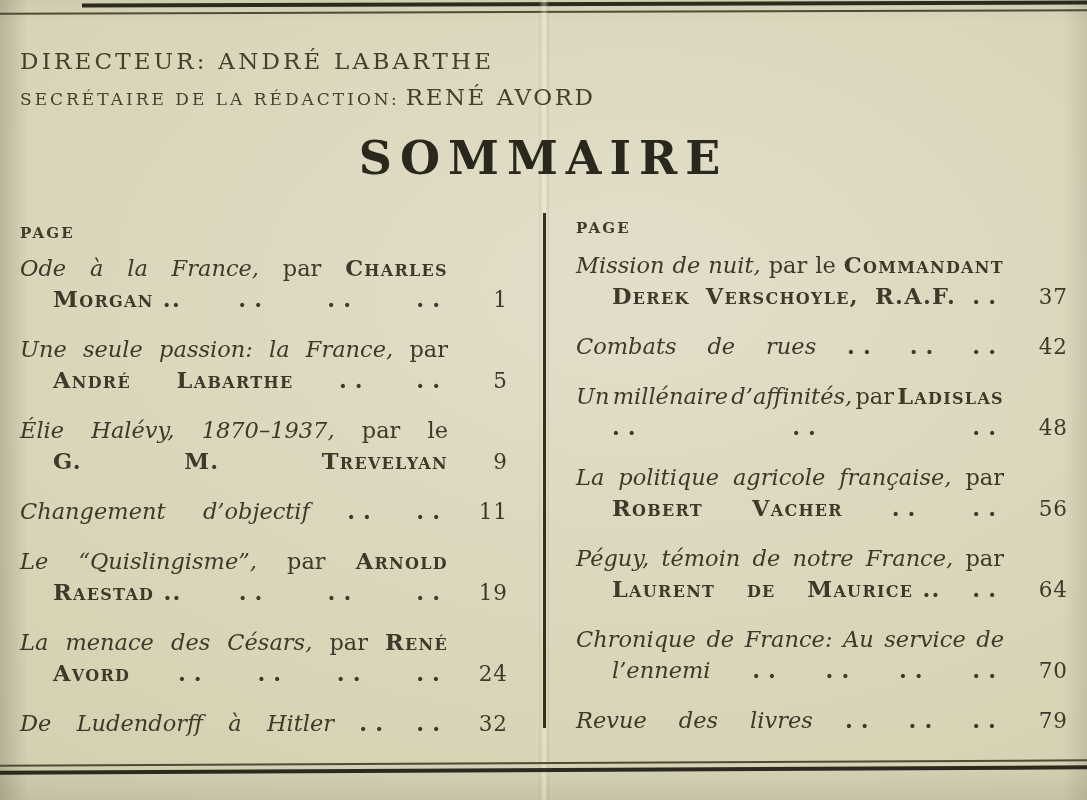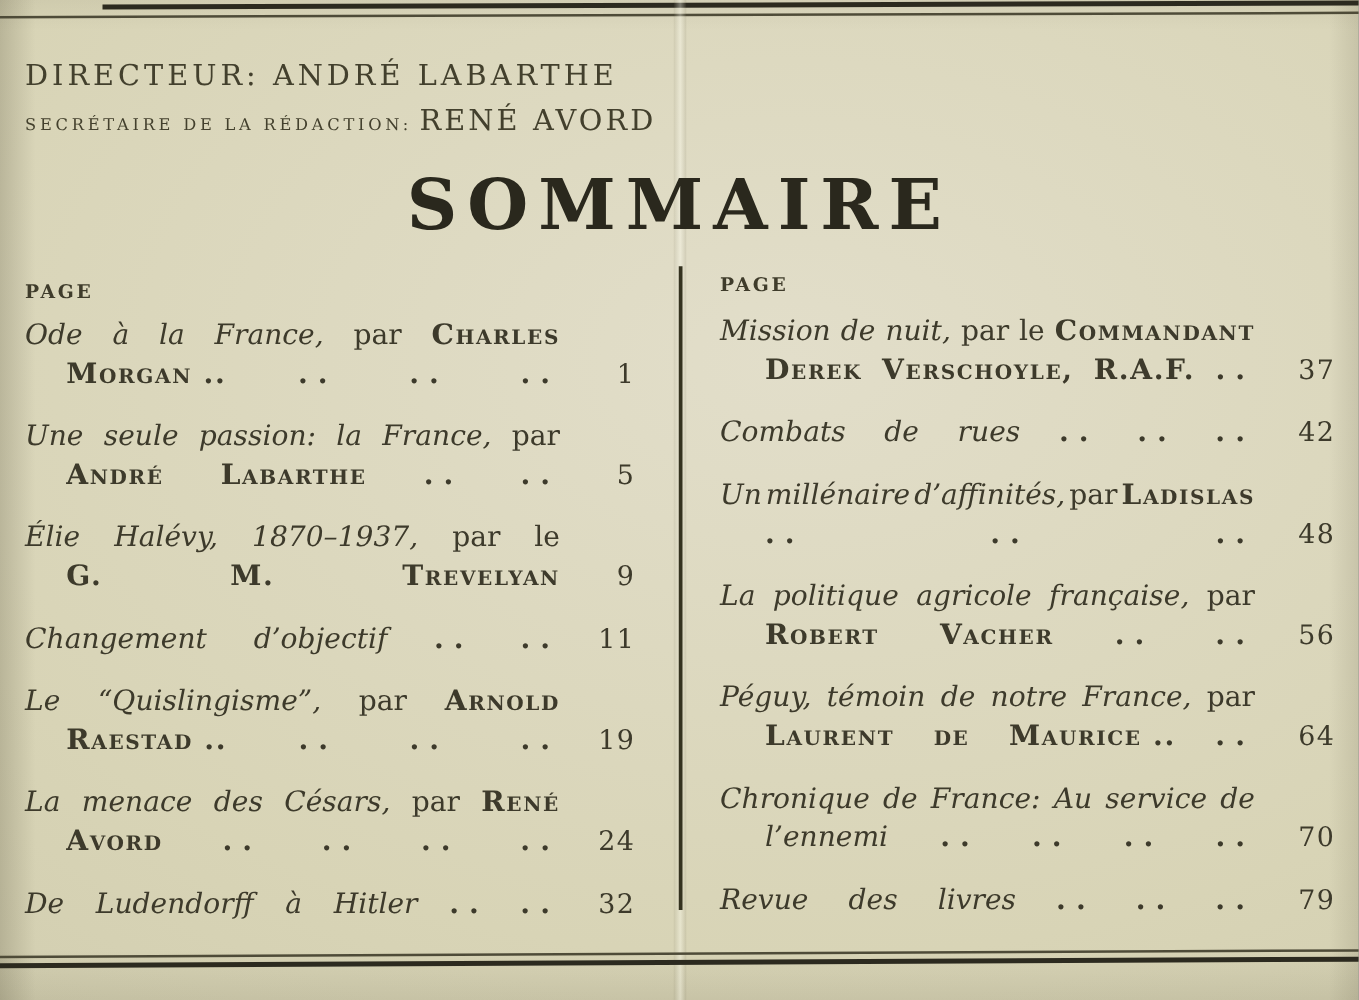--- a/index.html
+++ b/index.html
@@ -27,26 +27,26 @@
   }
   .rule{position:absolute;background:var(--rule);}
   .rule-top-thick{left:82px;right:-4px;top:2px;height:4px;transform:rotate(-.18deg);}
   .rule-top-thin{left:-3px;right:-3px;top:11px;height:2px;transform:rotate(-.18deg);background:#4e4b38;}
   .rule-bottom-thin{left:-3px;right:-3px;top:762px;height:2px;transform:rotate(-.28deg);background:#4e4b38;}
   .rule-bottom-thick{left:-3px;right:-3px;top:768px;height:4px;transform:rotate(-.28deg);}
   .divider{position:absolute;left:543px;top:213px;width:3px;height:515px;background:#34321f;}
 
   .masthead-1{position:absolute;left:20px;top:48px;font-size:23px;letter-spacing:3.2px;color:#43402d;white-space:nowrap;}
   .masthead-2{position:absolute;left:20px;top:84px;white-space:nowrap;color:#43402d;}
-  .masthead-2 .small{font-size:13px;letter-spacing:3px;}
+  .masthead-2 .small{font-size:17px;letter-spacing:3px;}
   .masthead-2 .big{font-size:23px;letter-spacing:2.5px;margin-left:6px;text-align:center;}
 
   .title{
     position:absolute;left:0;right:0;top:131px;text-align:center;
-    font-size:56px;font-weight:bold;letter-spacing:8px;color:var(--title-ink);
+    font-size:46px;font-weight:bold;letter-spacing:8px;color:var(--title-ink);
   }
 
   .col{position:absolute;}
   .col-left{left:20px;top:224px;width:488px;}
   .col-right{left:576px;top:219px;width:494px;}
   .page-label{
     font-size:15px;font-weight:bold;letter-spacing:2.2px;
     line-height:19px;color:#3f3c2b;
   }
   .col-left .page-label{padding-right:10px;margin-bottom:10px;}

